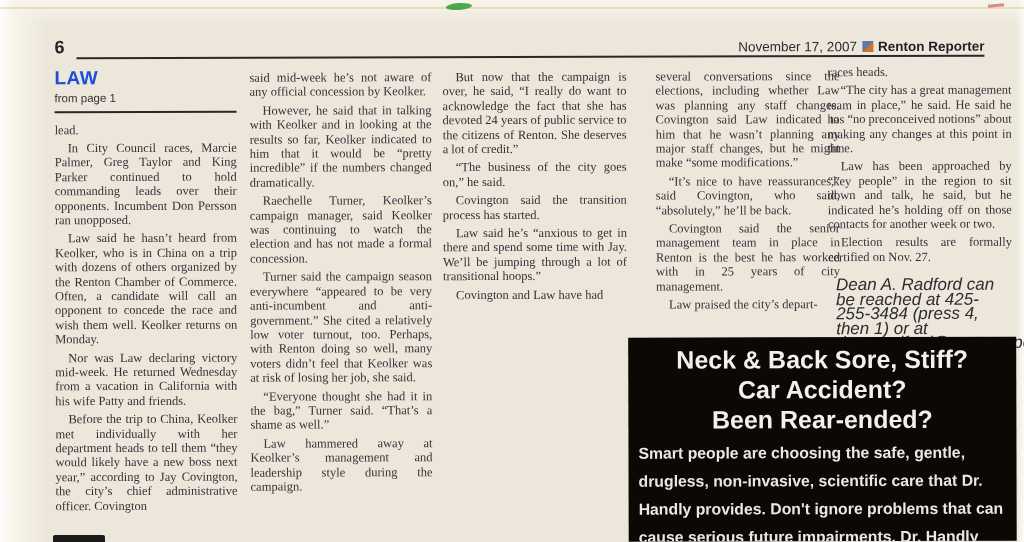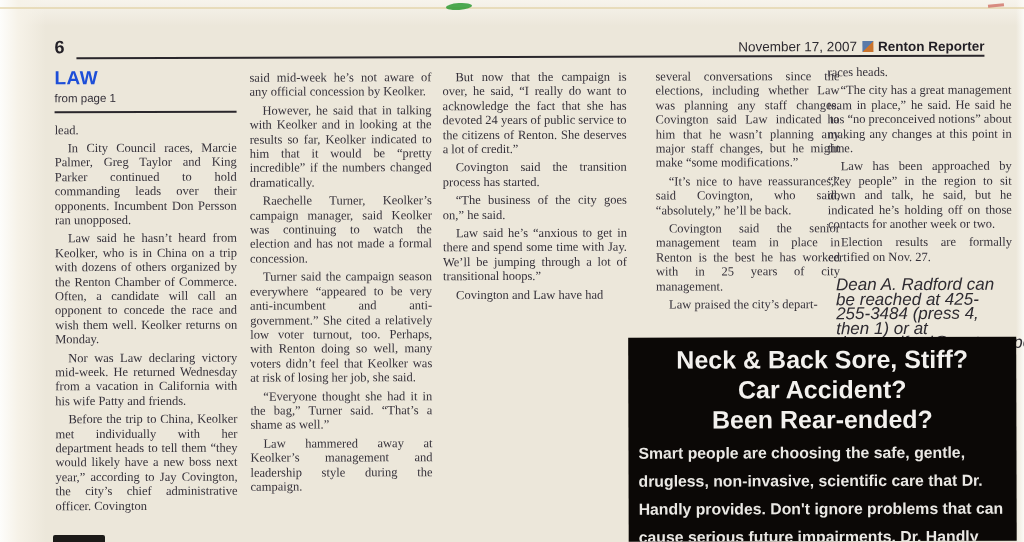--- a/index.html
+++ b/index.html
@@ -101,22 +101,22 @@
       <p class="cont">said mid-week he’s not aware of any official concession by Keolker.</p>
       <p>However, he said that in talking with Keolker and in looking at the results so far, Keolker indicated to him that it would be “pretty incredible” if the numbers changed dramatically.</p>
       <p>Raechelle Turner, Keolker’s campaign manager, said Keolker was continuing to watch the election and has not made a formal concession.</p>
       <p>Turner said the campaign season everywhere “appeared to be very anti-incumbent and anti-government.” She cited a relatively low voter turnout, too. Perhaps, with Renton doing so well, many voters didn’t feel that Keolker was at risk of losing her job, she said.</p>
       <p>“Everyone thought she had it in the bag,” Turner said. “That’s a shame as well.”</p>
       <p>Law hammered away at Keolker’s management and leadership style during the campaign.</p>
     </div>
 
     <div class="col" id="col3">
       <p>But now that the campaign is over, he said, “I really do want to acknowledge the fact that she has devoted 24 years of public service to the citizens of Renton. She deserves a lot of credit.”</p>
+      <p>“The business of the city goes on,” he said.</p>
       <p>Covington said the transition process has started.</p>
-      <p>“The business of the city goes on,” he said.</p>
       <p>Law said he’s “anxious to get in there and spend some time with Jay. We’ll be jumping through a lot of transitional hoops.”</p>
       <p>Covington and Law have had</p>
     </div>
 
     <div class="col" id="col4">
       <p class="cont">several conversations since the elections, including whether Law was planning any staff changes. Covington said Law indicated to him that he wasn’t planning any major staff changes, but he might make “some modifications.”</p>
       <p>“It’s nice to have reassurances,” said Covington, who said, “absolutely,” he’ll be back.</p>
       <p>Covington said the senior management team in place in Renton is the best he has worked with in 25 years of city management.</p>
       <p>Law praised the city’s depart-</p>
     </div>

